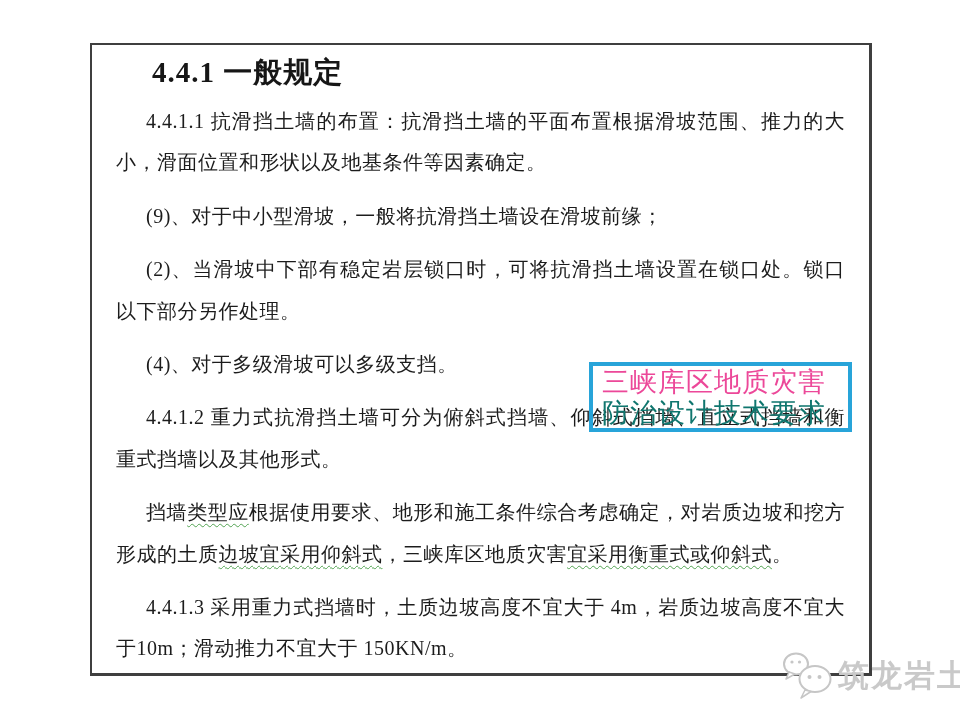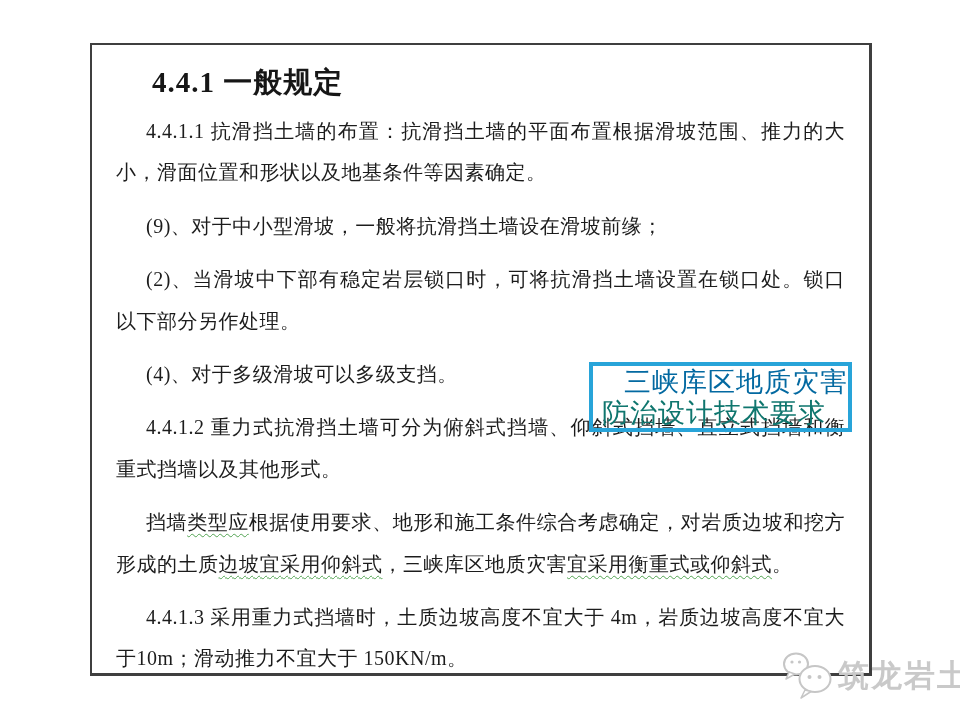--- a/index.html
+++ b/index.html
@@ -19,21 +19,21 @@
     position: absolute;
     left: 90px;
     top: 43px;
     width: 782px;
     height: 633px;
     box-sizing: border-box;
     background: #ffffff;
     border: 2px solid #3f3f3f;
     border-right-width: 3px;
     border-bottom-width: 3px;
-    padding: 18px 12px 0 12px;
+    padding: 8px 12px 0 12px;
   }
   .doc-title {
     font-size: 29px;
     font-weight: bold;
     color: #161616;
     margin: 2px 0 8px 48px;
     line-height: 34px;
     letter-spacing: 1px;
   }
   .doc-body {
@@ -102,21 +102,21 @@
         <p class="para"><span>(9)、对于中小型滑坡，一般将抗滑挡土墙设在滑坡前缘；</span></p>
         <p class="para"><span>(2)、当滑坡中下部有稳定岩层锁口时，可将抗滑挡土墙设置在锁口处。锁口以下部分另作处理。</span></p>
         <p class="para"><span>(4)、对于多级滑坡可以多级支挡。</span></p>
         <p class="para"><span>4.4.1.2 重力式抗滑挡土墙可分为俯斜式挡墙、仰斜式挡墙、直立式挡墙和衡重式挡墙以及其他形式。</span></p>
         <p class="para"><span>挡墙</span><span class="wavy">类型应</span><span>根据使用要求、地形和施工条件综合考虑确定，对岩质边坡和挖方形成的土质</span><span class="wavy">边坡宜采用仰斜式</span><span>，三峡库区地质灾害</span><span class="wavy">宜采用衡重式或仰斜式</span><span>。</span></p>
         <p class="para"><span>4.4.1.3  采用重力式挡墙时，土质边坡高度不宜大于 4m，岩质边坡高度不宜大于10m；滑动推力不宜大于 150KN/m。</span></p>
       </div>
   </div>
 
   <div class="annotation-box" style="border-color: rgb(40, 164, 217);">
-    <div class="ann-line" style="color: #0369a1; text-align: right;">三峡库区地质灾害</div>
+    <div class="ann-line" style="color: #ec4899;">三峡库区地质灾害</div>
     <div class="ann-line" style="color: #0f766e;">防治设计技术要求</div>
   </div>
 
   <div class="watermark">
     <svg class="wm-icon" width="54" height="52" viewBox="0 0 54 52">
 
       <ellipse cx="14" cy="14" rx="12" ry="10.5" fill="#ffffff" stroke="#c6c6c6" stroke-width="2"></ellipse>
       <path d="M7 22 L4 29 L13 24 Z" fill="#ffffff" stroke="#c6c6c6" stroke-width="1.5" stroke-linejoin="round"></path>
       <circle cx="10" cy="12" r="1.6" fill="#c6c6c6"></circle>
       <circle cx="17.5" cy="12" r="1.6" fill="#c6c6c6"></circle>

